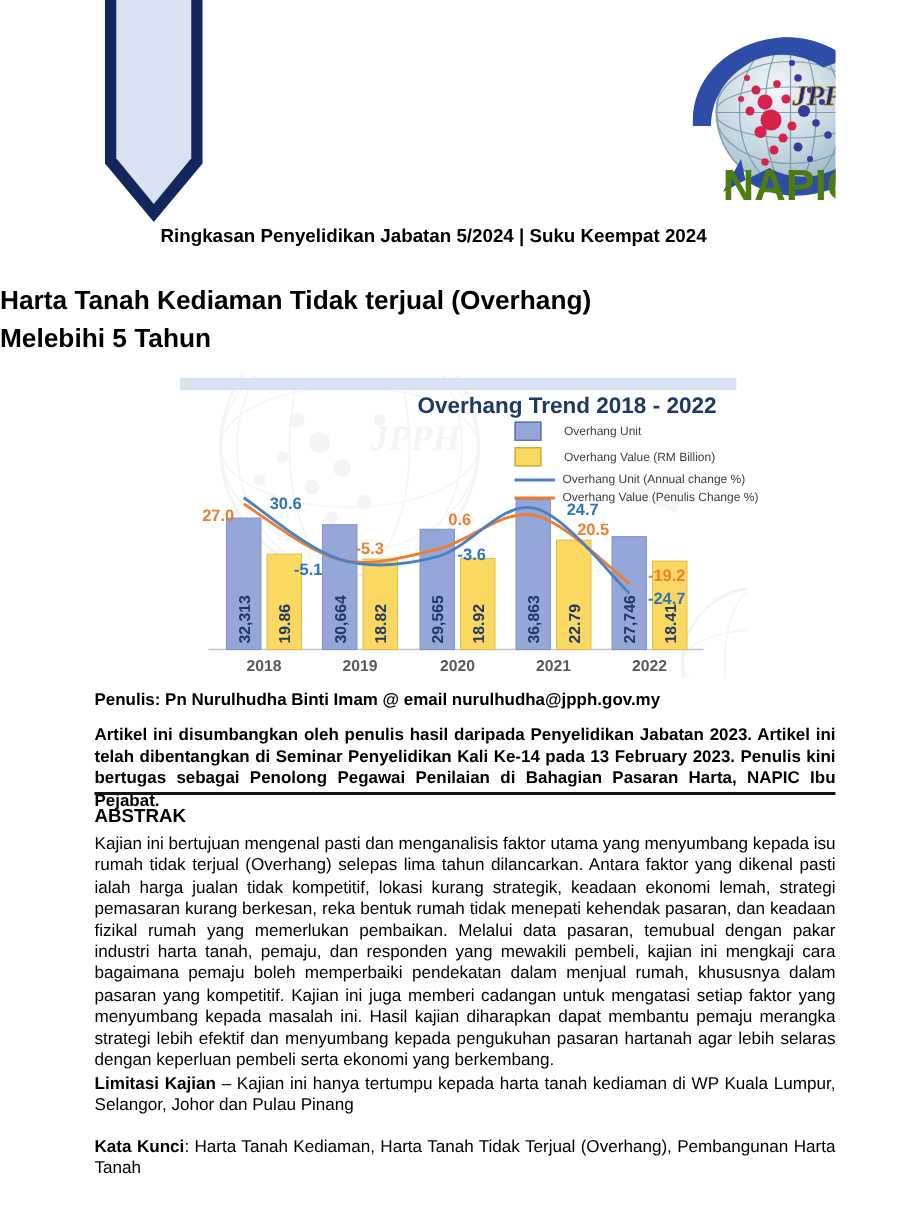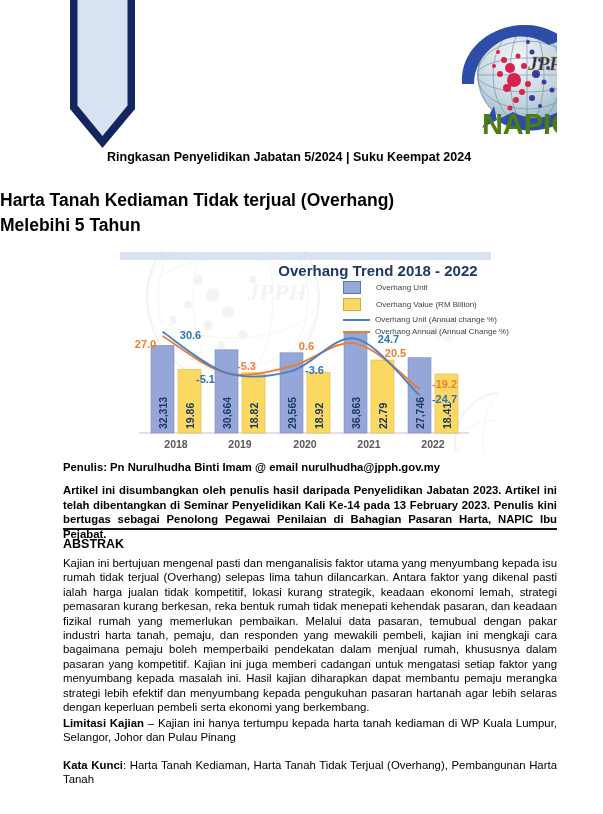--- a/index.html
+++ b/index.html
@@ -184,21 +184,21 @@
       <div class="legend-row">
         <span class="sw yellow" id="sw1" style="background: rgb(250, 216, 98);"></span>
         <span class="legend-label">Overhang Value (RM Billion)</span>
       </div>
       <div class="legend-row lr-line">
         <span class="lsample" id="sw2" style="background: rgb(74, 128, 196);"></span>
         <span class="legend-label">Overhang Unit (Annual change %)</span>
       </div>
       <div class="legend-row lr-line">
         <span class="lsample" id="sw3" style="background: rgb(237, 125, 49);"></span>
-        <span class="legend-label">Overhang Annual (Annual Change %)</span>
+        <span class="legend-label">Overhang Value (Penulis Change %)</span>
       </div>
     </div>
   </div>
 
   <div class="abs penulis">Penulis: Pn Nurulhudha Binti Imam @ email nurulhudha@jpph.gov.my</div>
 
   <div class="abs artikel">Artikel ini disumbangkan oleh penulis hasil daripada Penyelidikan Jabatan 2023. Artikel ini telah dibentangkan di Seminar Penyelidikan Kali Ke-14 pada 13 February 2023. Penulis kini bertugas sebagai Penolong Pegawai Penilaian di Bahagian Pasaran Harta, NAPIC Ibu Pejabat.</div>
 
   <div class="abs rule"></div>
 

